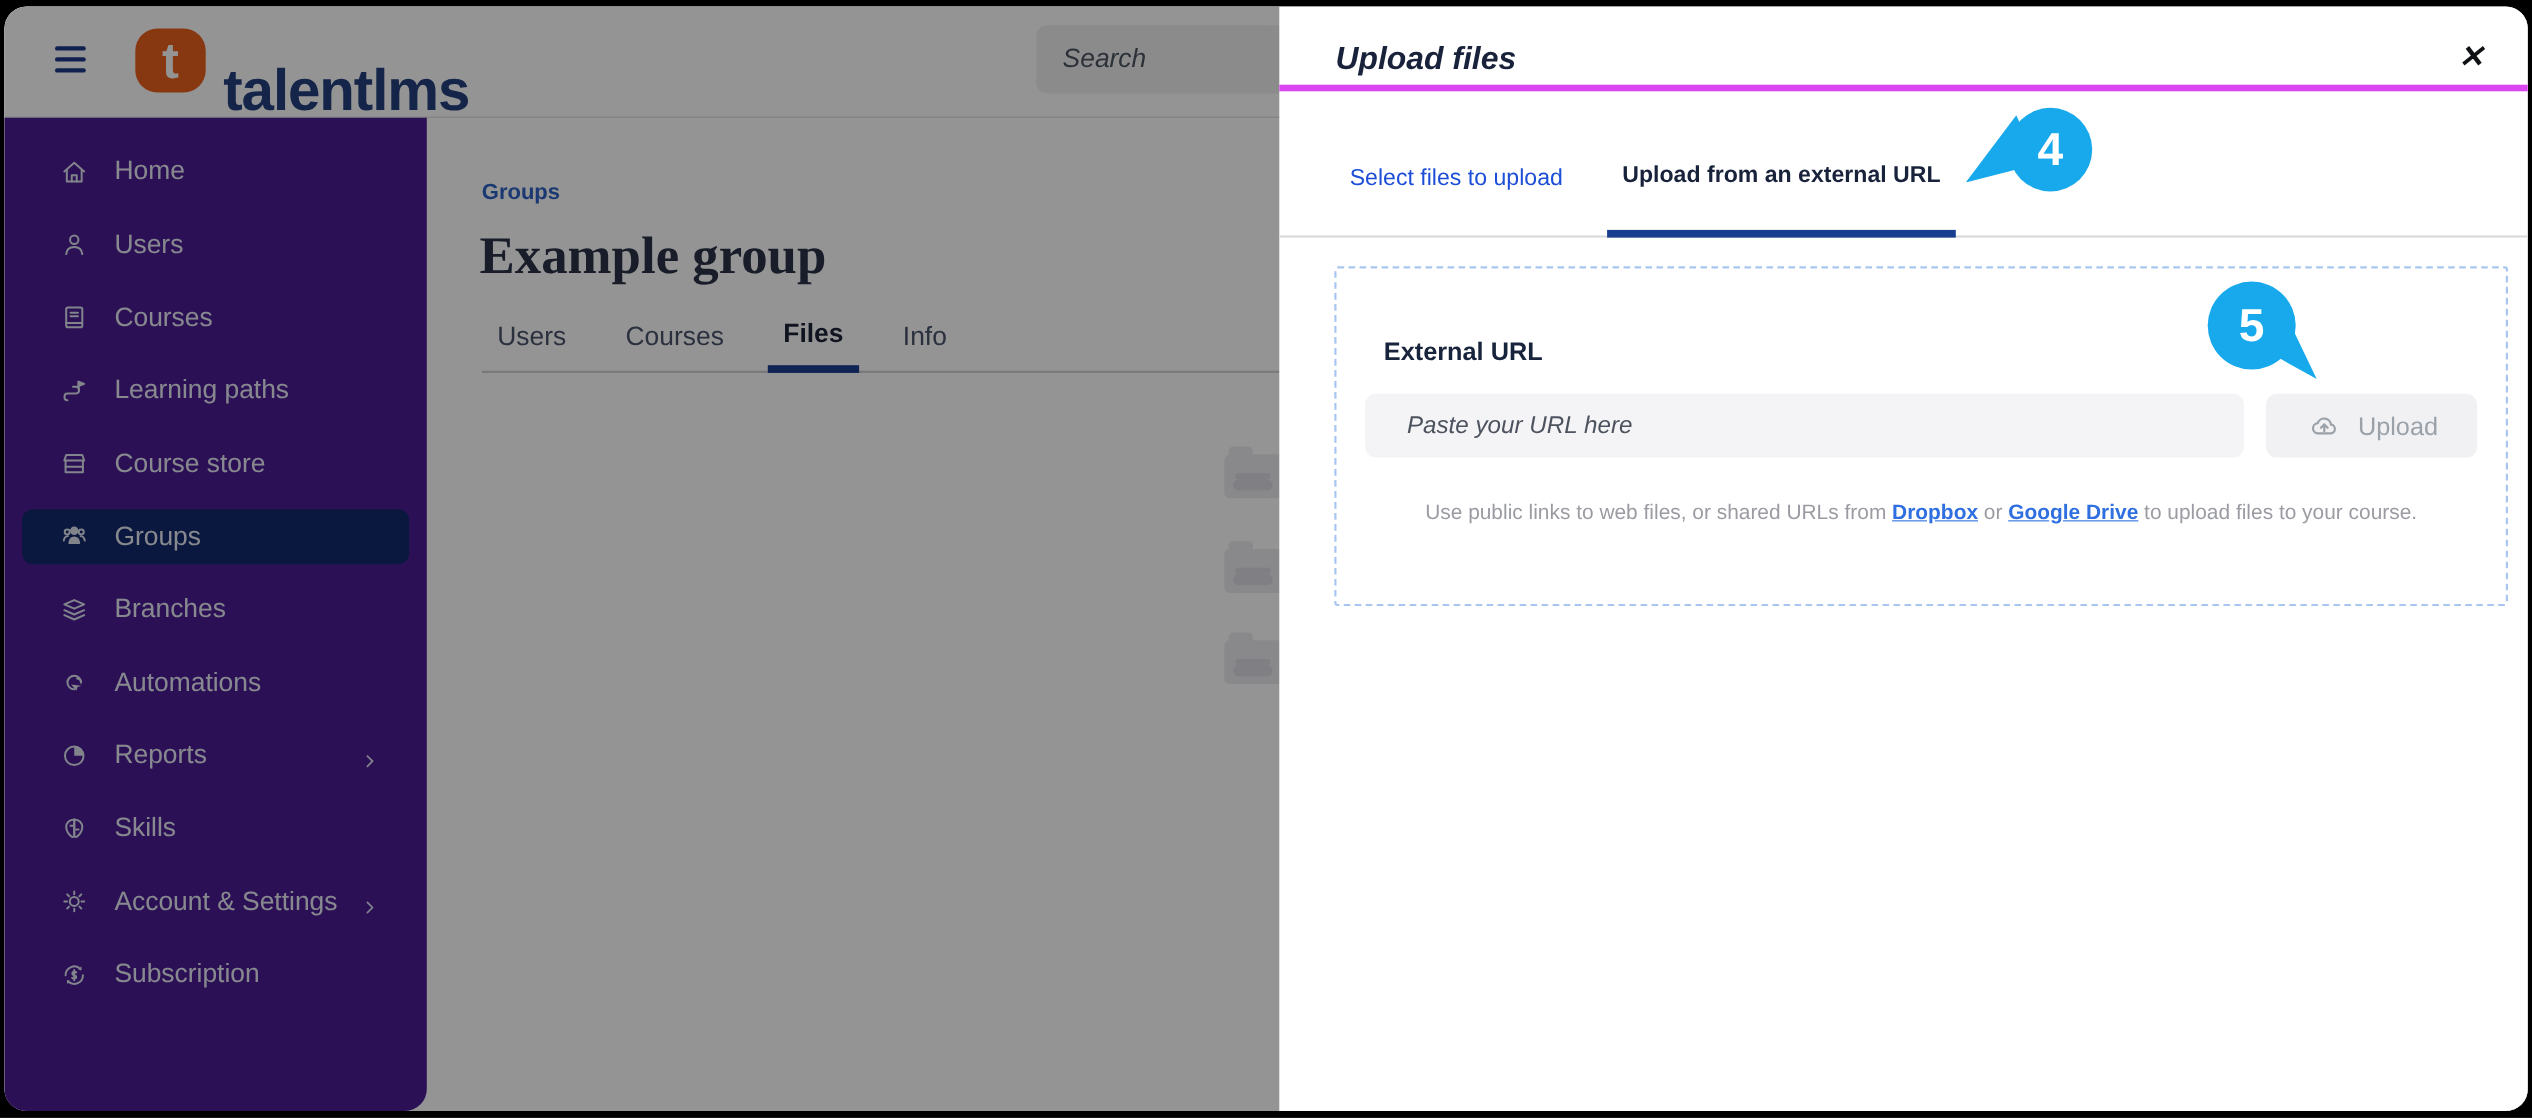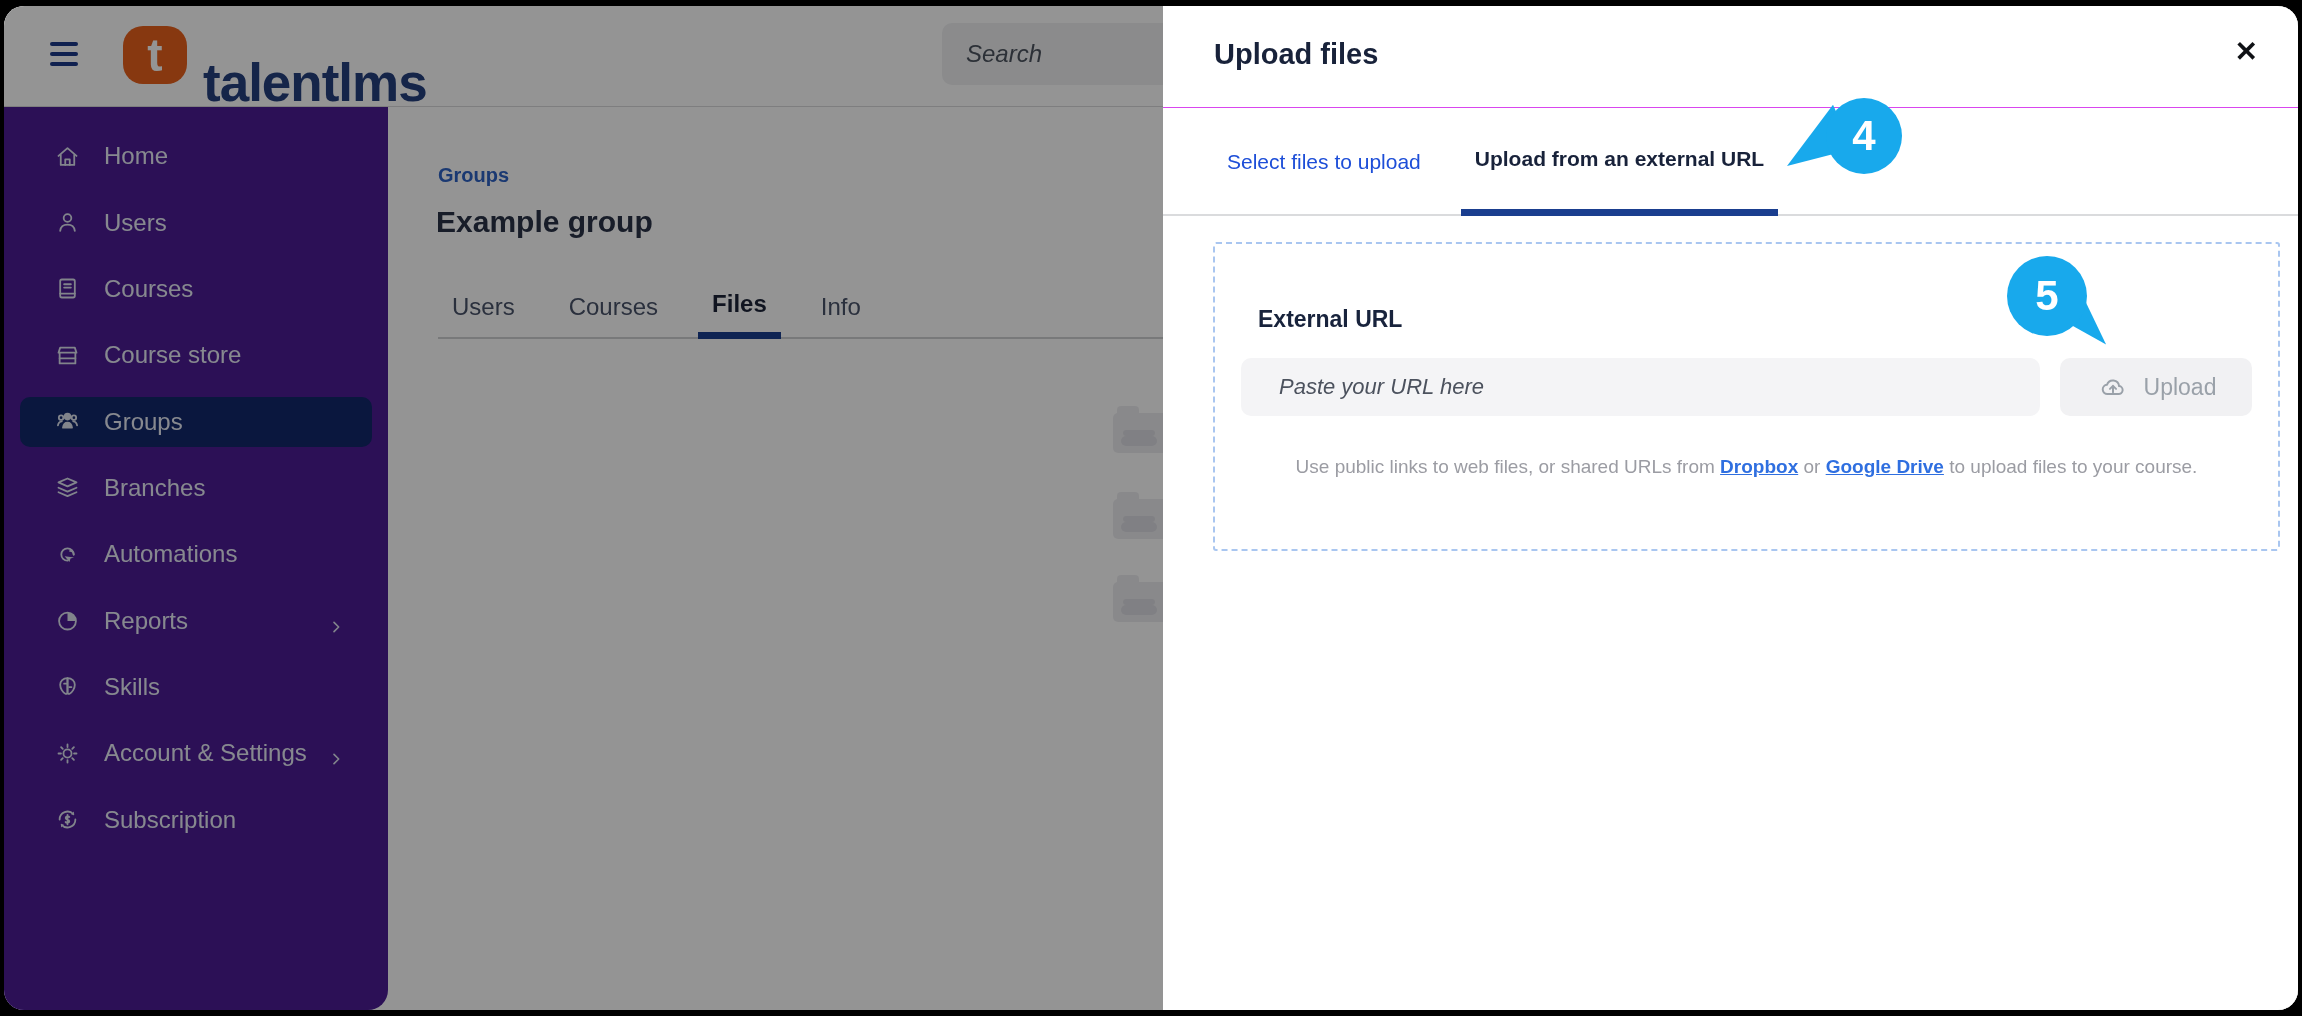--- a/index.html
+++ b/index.html
@@ -32,38 +32,38 @@
   .nav .nicon { width:27px; height:27px; margin-right:23px; flex:none; color:#dfe4f0; }
   .nav .nicon svg { width:27px; height:27px; stroke:currentColor; fill:none; stroke-width:1.6;
                     stroke-linecap:round; stroke-linejoin:round; }
   .nav .chev { margin-left:auto; margin-right:44px; width:16px; height:16px; }
   .nav .chev svg { width:16px; height:16px; stroke:#dfe4f0; fill:none; stroke-width:2.4;
                    stroke-linecap:round; stroke-linejoin:round; }
 
   
   .main { position:absolute; left:384px; top:101px; right:0; bottom:0; background:#fff; }
   .breadcrumb { position:absolute; left:50px; top:57px; font-size:20px; font-weight:700; color:#2e62c4; cursor:pointer; }
-  .page-title { position:absolute; left:48px; top:98px; font-size:30px; font-weight:700; color:#2a3348; }
+  .page-title { position:absolute; left:48px; top:98px; font-size:48px; font-weight:700; color:#2a3348;font-family:Liberation Serif, serif; }
   .tabs-wrap { position:absolute; left:50px; top:168px; width:726px; height:64px;
                border-bottom:2px solid #cfd0d3; display:flex; }
   .tabs-wrap .tab { padding:0 14px; margin-right:26px; display:flex; align-items:center; font-size:24px;
                     color:#49536a; cursor:pointer; height:64px; }
   .tabs-wrap .tab.active { font-weight:700; color:#1c2437; border-bottom:7px solid #1a3e8f; }
   .folder { position:absolute; left:725px; width:58px; height:40px; background:#ededf0; border-radius:5px; }
   .folder::before { content:""; position:absolute; left:4px; top:-7px; width:22px; height:9px;
                     background:#ededf0; border-radius:4px 4px 0 0; }
   .folder::after { content:""; position:absolute; left:8px; bottom:7px; width:36px; height:10px;
                    background:#dddde3; border-radius:5px; box-shadow:0 -8px 0 -2px #dddde3; }
 
   
   .overlay { position:absolute; inset:0; background:rgba(0,0,0,0.42); z-index:3; }
 
   
   .modal { position:absolute; left:1159px; top:0; right:0; bottom:0; background:#fff; z-index:5; }
-  .modal-head { position:absolute; top:0; left:0; right:0; height:102px; border-bottom:1px solid #d946ef; }
+  .modal-head { position:absolute; top:0; left:0; right:0; height:77px; border-bottom:6px solid #d946ef;font-style:italic; }
   .modal-title { position:absolute; left:51px; top:32px; font-size:29px; font-weight:700; color:#18223a; }
   .modal-close { position:absolute; right:40px; top:32px; font-size:28px; font-weight:700; color:#0f1115;
                  cursor:pointer; line-height:1; }
   .modal-tabs { position:absolute; top:102px; left:0; right:0; height:108px; border-bottom:2px solid #dadbdd;
                 display:flex; padding-left:50px; }
   .modal-tabs .mtab { padding:0 14px; margin-right:26px; display:flex; align-items:center; height:108px;
                       font-size:21px; color:#1d4ed8; cursor:pointer; }
   .modal-tabs .mtab.active { font-weight:700; color:#18223a; border-bottom:7px solid #1a3e8f; }
   .dashed-box { position:absolute; left:50px; top:236px; width:1067px; height:309px;
                 border:2px dashed #a9c6f0; border-radius:3px; }
@@ -135,20 +135,28 @@
       </li>
       <li>
         <span class="nicon"><svg viewBox="0 0 24 24">
               <rect x="5.5" y="4" width="13" height="16" rx="1.5"></rect>
               <path d="M9 8.2h6M9 11.2h6M5.5 16.5h13"></path>
             </svg></span>
         <span>Courses</span>
       </li>
       <li>
         <span class="nicon"><svg viewBox="0 0 24 24">
+              <path d="M6.5 19.5c-3.2 0-3.2-5.5 0-5.5h7c3.2 0 3.2-5.5 0-5.5H11"></path>
+              <path d="M15.5 10.5v-6"></path>
+              <path d="M15.5 4.5l4.5 1.7-4.5 1.7z" fill="currentColor"></path>
+            </svg></span>
+        <span>Learning paths</span>
+      </li>
+      <li>
+        <span class="nicon"><svg viewBox="0 0 24 24">
               <path d="M4 9.5h16M5 9.5V19h14V9.5M4 9.5 5.5 5h13L20 9.5"></path>
               <path d="M5 14.5h14"></path>
             </svg></span>
         <span>Course store</span>
       </li>
       <li class="active">
         <span class="nicon"><svg viewBox="0 0 24 24">
               <circle cx="6.3" cy="8.6" r="2"></circle>
               <circle cx="17.7" cy="8.6" r="2"></circle>
               <circle cx="12" cy="7.6" r="2.6" fill="currentColor"></circle>

